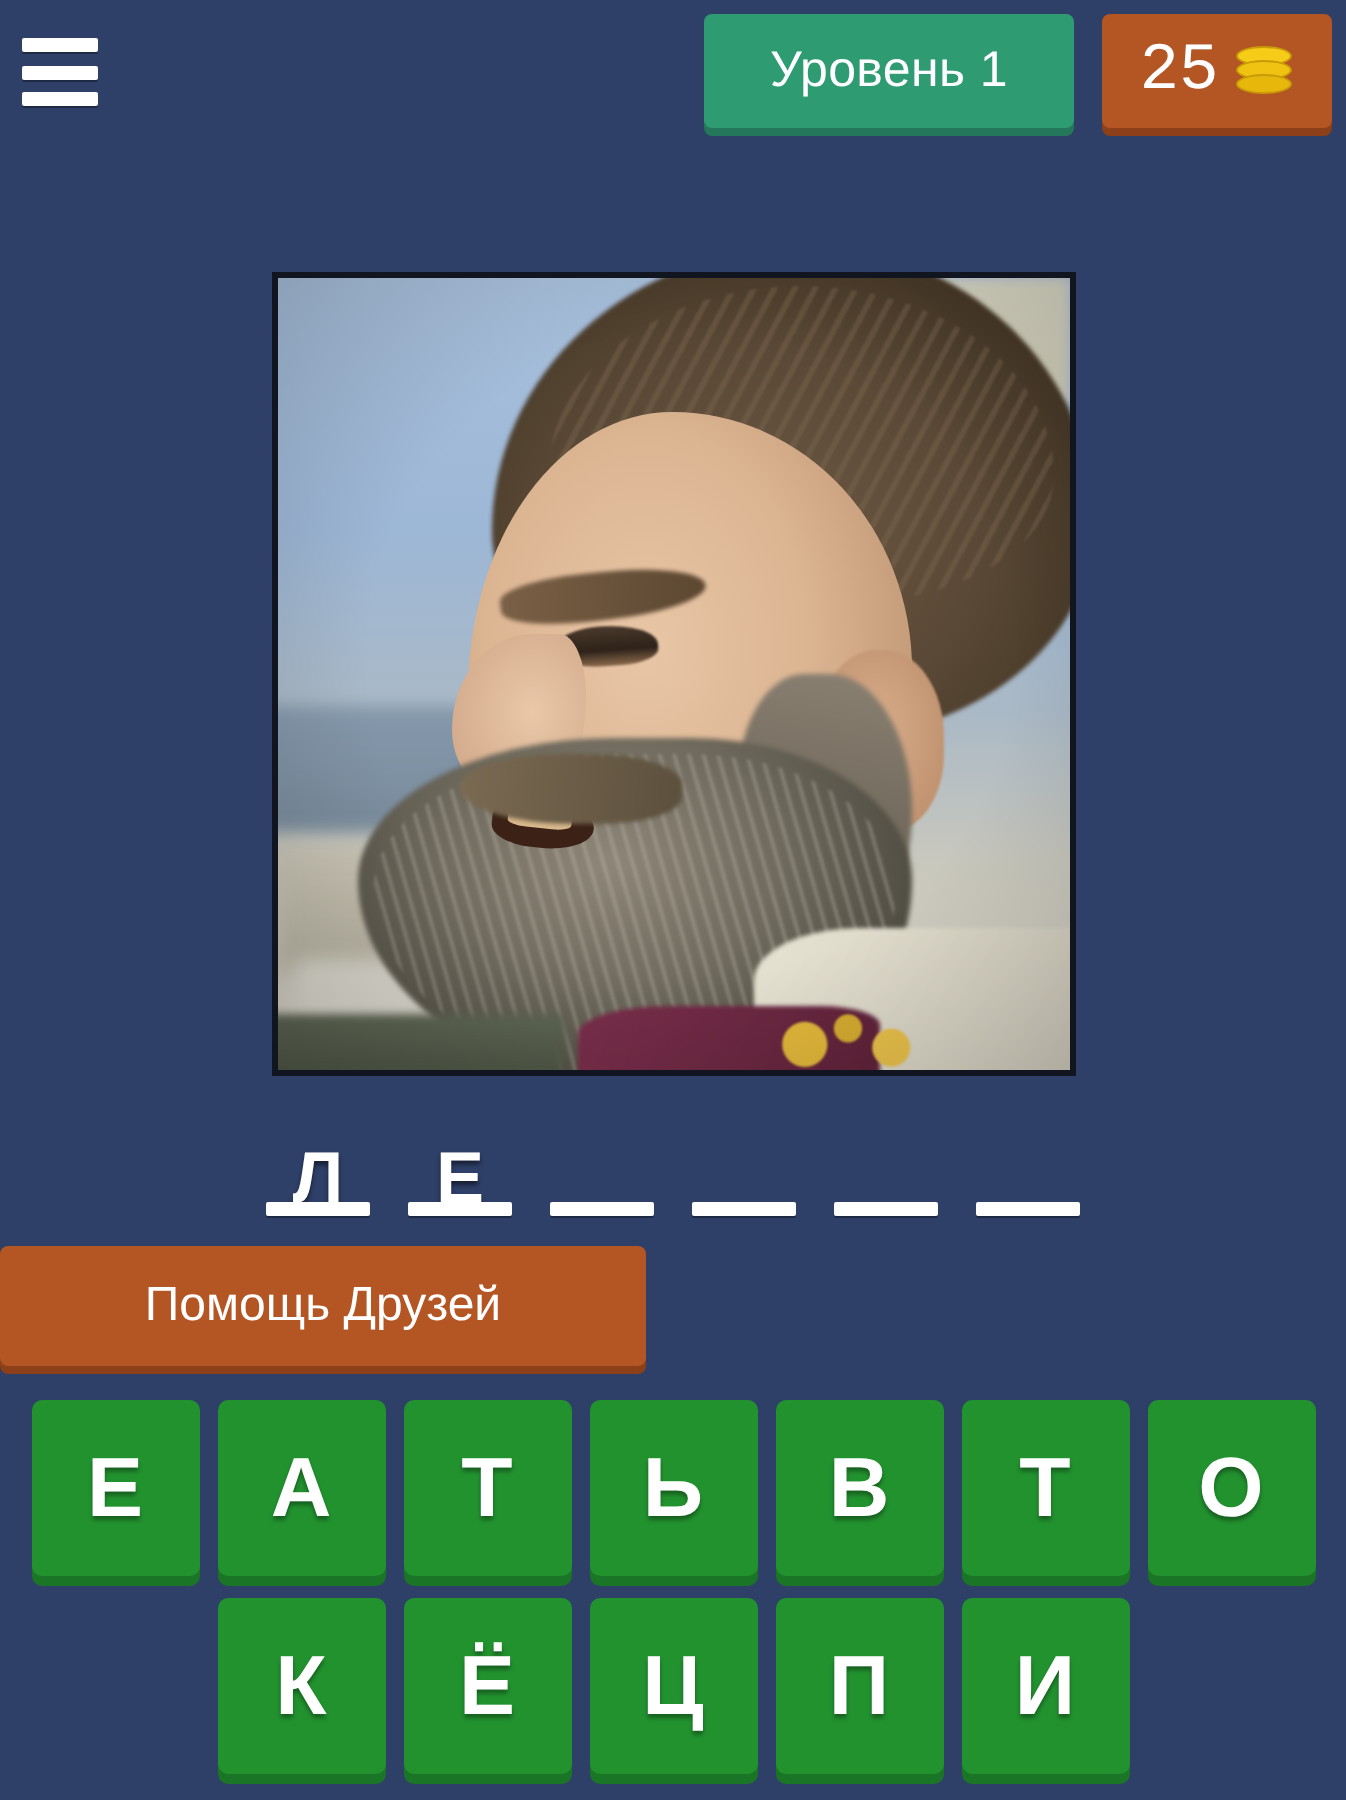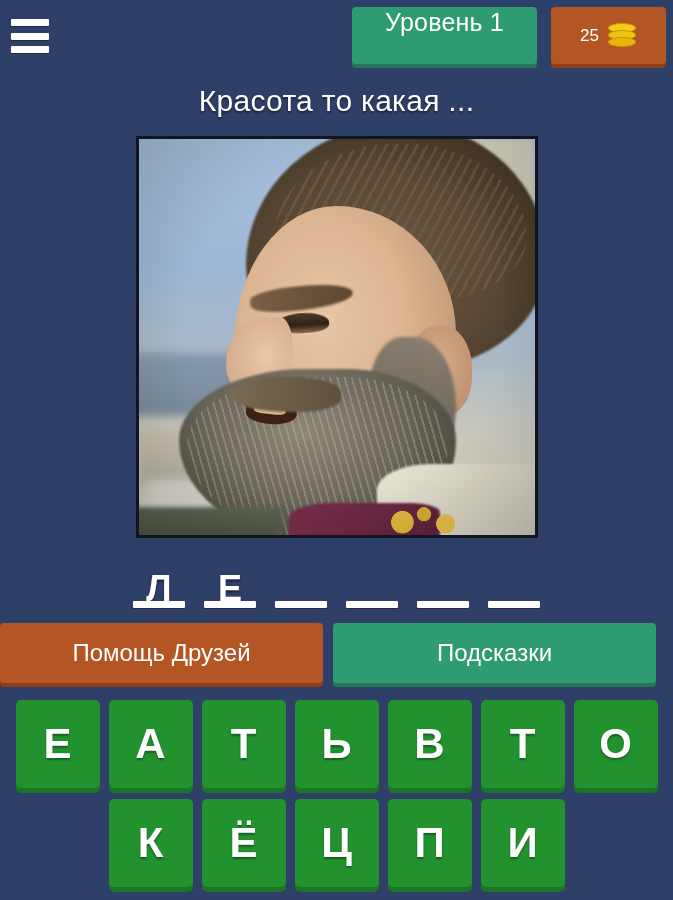--- a/index.html
+++ b/index.html
@@ -53,44 +53,45 @@
     height: 57px;
     background: #2e9b73;
     border-radius: 4px;
     border: none;
     box-shadow: 0 4px 0 #24775a;
     color: #ffffff;
     font-size: 25px;
     font-weight: 400;
     letter-spacing: 0.2px;
     display: flex;
+    align-items: center;
     justify-content: center;
     cursor: pointer;
     font-family: "Liberation Sans", sans-serif;
     white-space: nowrap;
   }
 
   .coins-btn {
     position: absolute;
     left: 551px;
     top: 7px;
     width: 115px;
     height: 57px;
     background: #b45524;
     border-radius: 4px;
     border: none;
     box-shadow: 0 4px 0 #8c3f18;
     color: #ffffff;
-    font-size: 17px;
+    font-size: 33px;
     display: flex;
     align-items: center;
     justify-content: center;
     gap: 8px;
     cursor: pointer;
-    font-family: Liberation Sans, sans-serif;
+    font-family: Liberation Mono, monospace;
   }
   .coin-stack {
     position: relative;
     width: 30px;
     height: 26px;
     display: inline-block;
     flex: 0 0 auto;
   }
   .coin-stack i {
     position: absolute;
@@ -399,21 +400,20 @@
     <button class="coins-btn">
       <span>25</span>
       <span class="coin-stack">
         <i></i>
           <i></i>
           <i></i>
       </span>
     </button>
   </div>
 
-  <div class="title">Красота то какая ...</div>
 
   <div class="picture-frame">
     <div class="pic">
       <div class="sky"></div>
       <div class="bldg1"></div>
       <div class="bldg2"></div>
       <div class="bldg3"></div>
       <div class="topwall"></div>
       <div class="hair-back"></div>
       <div class="hair-strands"></div>
@@ -454,23 +454,20 @@
       </div>
     <div class="slot">
         <span class="ch"></span>
       </div>
   </div>
 
   <div class="help-row">
     <button class="help-btn help-friends">
       <span>Помощь Друзей</span>
     </button>
-    <button class="help-btn help-hints">
-      <span>Подсказки</span>
-    </button>
   </div>
 
   <div class="kbd">
     <div class="kbd-row">
       <button class="key">Е</button>
       <button class="key">А</button>
       <button class="key">Т</button>
       <button class="key">Ь</button>
       <button class="key">В</button>
       <button class="key">Т</button>

